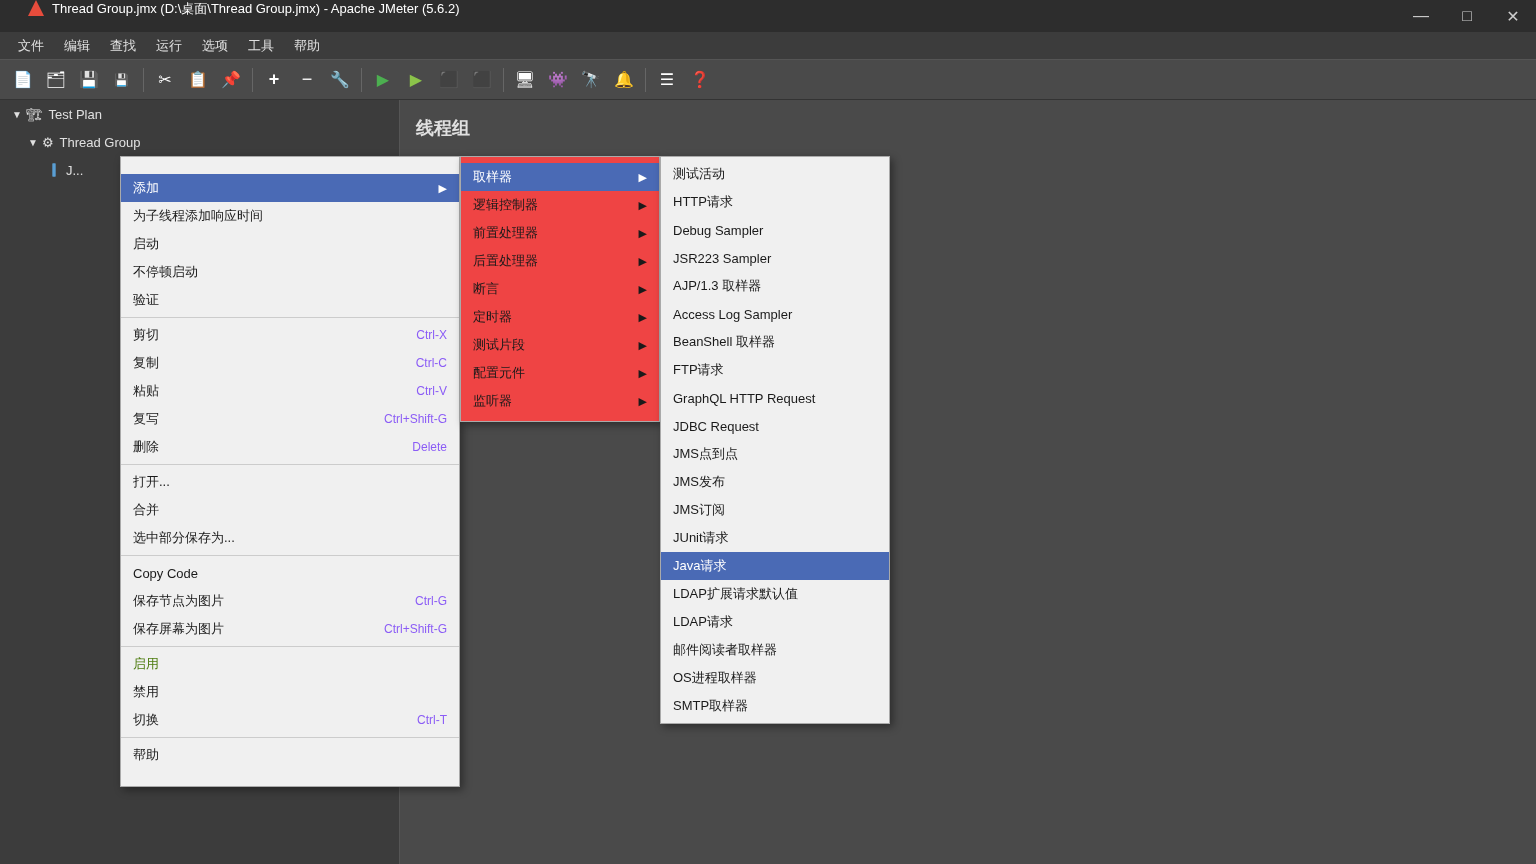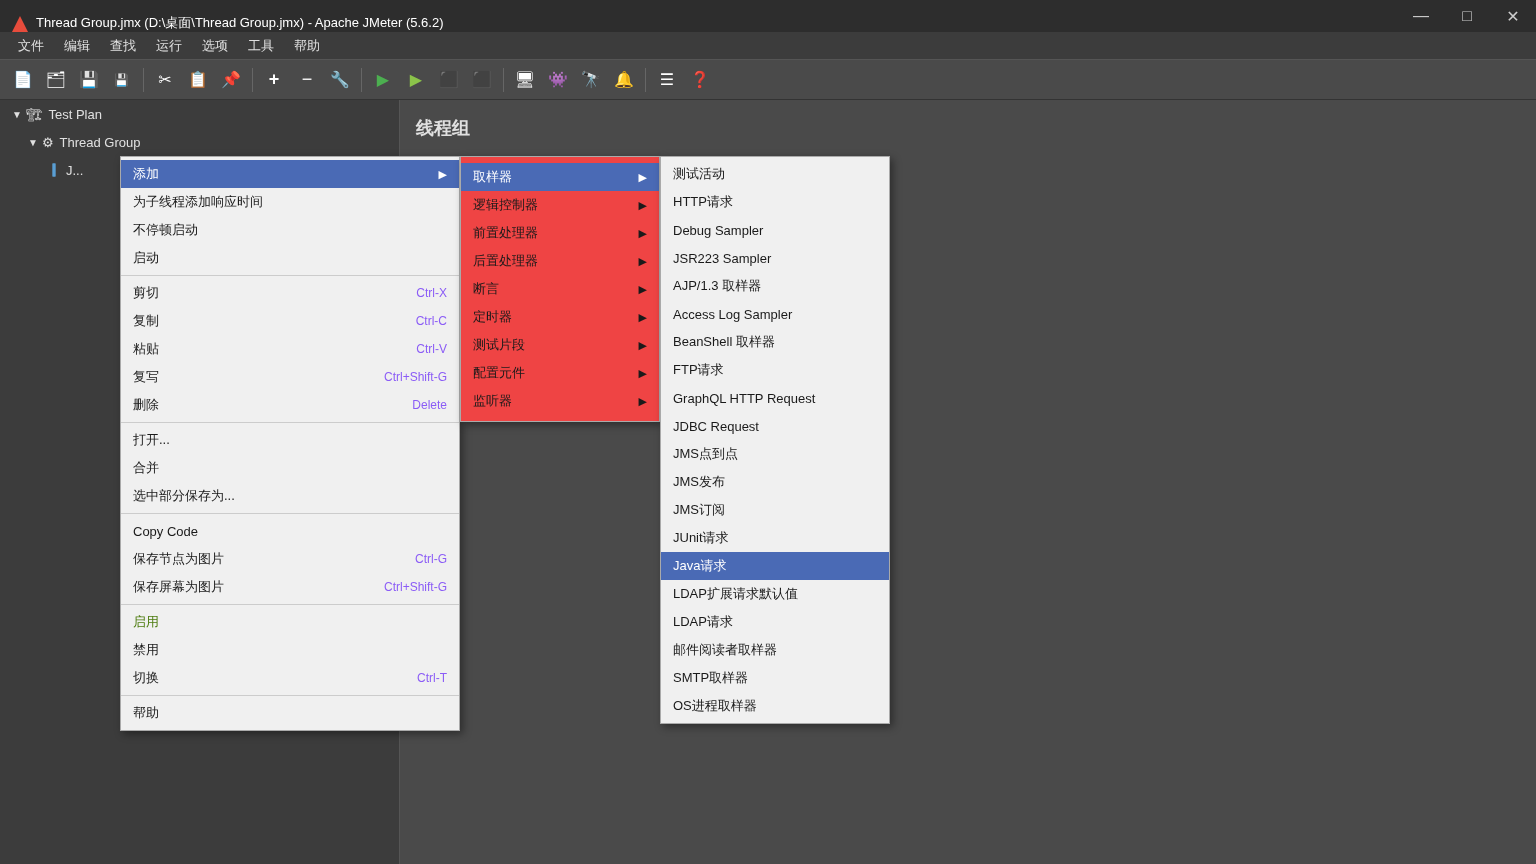--- a/index.html
+++ b/index.html
@@ -11,22 +11,22 @@
       font-size: 13px;
       overflow: hidden;
       position: relative;
     }
 
     
     .titlebar {
       background: #2d2d2d;
       height: 32px;
       display: flex;
-      align-items: flex-end;
-      padding: 0 12px;
+      align-items: flex-start;
+      padding: 0 28px;
       color: #fff;
       font-size: 13px;
       position: relative;
     }
     .titlebar-icon {
       width: 16px;
       height: 16px;
       margin-right: 8px;
       background: #e74c3c;
       clip-path: polygon(50% 0%, 100% 100%, 0% 100%);
@@ -139,21 +139,21 @@
     
     .ctx-menu-1 {
       position: absolute;
       top: 156px;
       left: 120px;
       width: 340px;
       background: #f0f0f0;
       border: 1px solid #aaa;
       box-shadow: 3px 3px 8px rgba(0,0,0,0.4);
       z-index: 100;
-      padding: 3px 0;
+      padding: 17px 0;
     }
     .ctx-item {
       height: 28px;
       display: flex;
       align-items: center;
       padding: 0 12px;
       color: #1a1a1a;
       cursor: pointer;
       position: relative;
       font-size: 13px;
@@ -318,24 +318,27 @@
 
 <div class="ctx-menu-1">
   <div class="ctx-item highlighted">
     <span>添加</span>
     <span class="submenu-arrow">▶</span>
   </div>
   <div class="ctx-item">
     <span>为子线程添加响应时间</span>
   </div>
   <div class="ctx-item">
+    <span>启动</span>
+  </div>
+  <div class="ctx-item">
     <span>不停顿启动</span>
   </div>
   <div class="ctx-item">
-    <span>启动</span>
+    <span>验证</span>
   </div>
   <div class="ctx-separator"></div>
   <div class="ctx-item">
     <span>剪切</span>
     <span class="shortcut">Ctrl-X</span>
   </div>
   <div class="ctx-item">
     <span>复制</span>
     <span class="shortcut">Ctrl-C</span>
   </div>
@@ -478,18 +481,18 @@
   <div class="ctx-item">
     <span>LDAP扩展请求默认值</span>
   </div>
   <div class="ctx-item">
     <span>LDAP请求</span>
   </div>
   <div class="ctx-item">
     <span>邮件阅读者取样器</span>
   </div>
   <div class="ctx-item">
+    <span>OS进程取样器</span>
+  </div>
+  <div class="ctx-item">
     <span>SMTP取样器</span>
   </div>
-  <div class="ctx-item">
-    <span>OS进程取样器</span>
-  </div>
 </div>
 
 </body></html>

